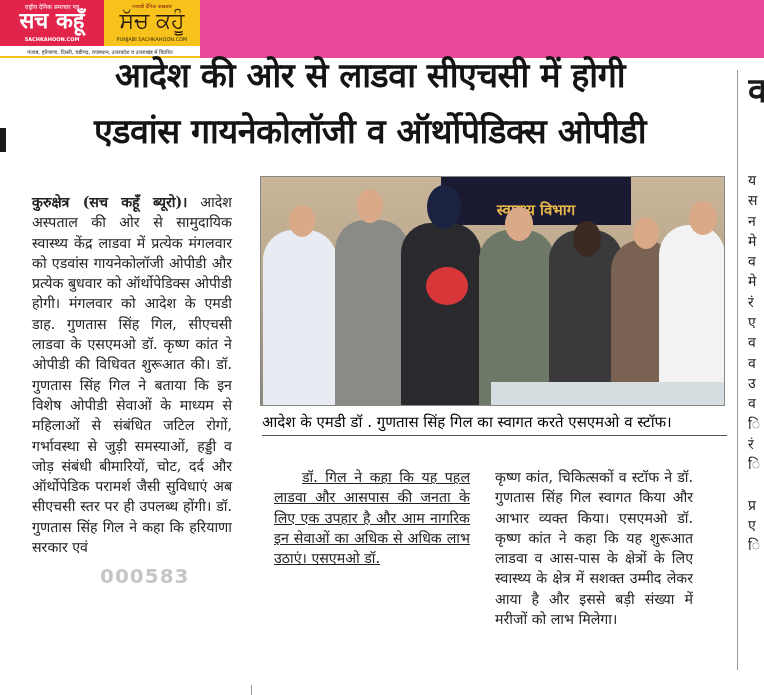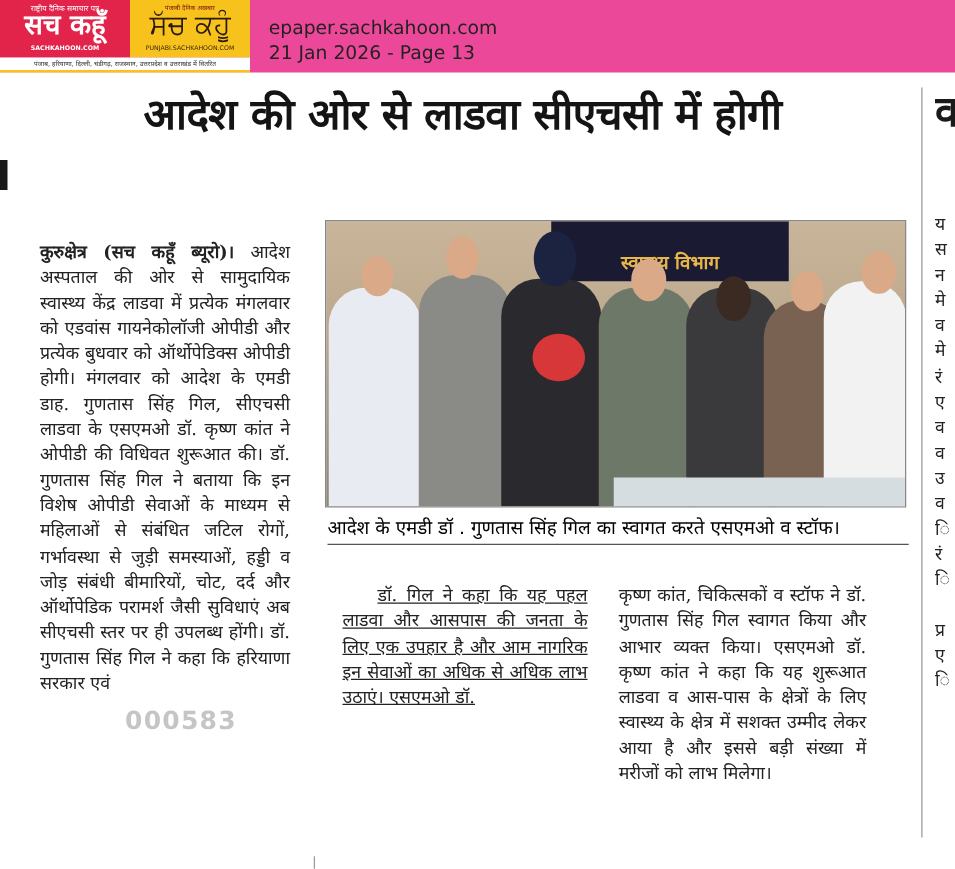--- a/index.html
+++ b/index.html
@@ -9,21 +9,21 @@
   .logo-left{position:absolute;left:0;top:0;width:104px;height:46px;background:#e2234a;}
   .logo-right{position:absolute;left:104px;top:0;width:96px;height:46px;background:#f7c21c;}
   .logo-tag{position:absolute;left:0;top:0;width:104px;text-align:center;font-size:6px;color:#fff;top:3px;}
   .logo-name{position:absolute;left:0;top:9px;width:104px;text-align:center;font-size:22px;font-weight:bold;color:#fff;line-height:24px;}
   .logo-url{position:absolute;left:0;top:36px;width:104px;text-align:center;font-size:5px;color:#fff;font-weight:bold;}
   .logo-r-tag{position:absolute;left:104px;top:3px;width:96px;text-align:center;font-size:5px;color:#7a1010;}
   .logo-r-name{position:absolute;left:104px;top:9px;width:96px;text-align:center;font-size:22px;font-weight:normal;color:#2a1a10;line-height:24px;}
   .logo-r-url{position:absolute;left:104px;top:36px;width:96px;text-align:center;font-size:5px;color:#3a2a10;}
   .logo-strip{position:absolute;left:0;top:46px;width:200px;height:12px;background:#fff;font-size:5.2px;color:#333;text-align:center;line-height:12px;border-bottom:2px solid #f7c21c;box-sizing:border-box;}
   .site-info{position:absolute;left:215px;top:12px;font-size:15px;line-height:20px;color:#222;}
-  .headline{position:absolute;left:0;top:64px;width:740px;text-align:center;font-weight:bold;font-size:34px;line-height:56px;color:#141414;letter-spacing:-0.5px;}
+  .headline{position:absolute;left:0;top:47px;width:740px;text-align:center;font-weight:bold;font-size:34px;line-height:56px;color:#141414;letter-spacing:-0.5px;}
   .headline div{white-space:nowrap;}
   .col{position:absolute;font-family:"DejaVu Serif",serif;font-size:14.2px;line-height:20.3px;color:#222;text-align:justify;}
   .col p{margin:12px;}
   .byline{font-weight:bold;}
   .col1{left:20px;top:180px;width:224px;}
   .col2{left:262px;top:455px;width:220px;}
   .col3{left:483px;top:455px;width:222px;}
   .indent{text-indent:28px;text-decoration:underline;}
   .photo{position:absolute;left:260px;top:176px;width:465px;height:230px;background:linear-gradient(180deg,#c9b69a 0%,#bca98d 40%,#8e8878 100%);overflow:hidden;border:1px solid #888;box-sizing:border-box;}
   .photo .board{position:absolute;left:180px;top:0;width:190px;height:48px;background:#1a1a33;}
@@ -47,30 +47,27 @@
     <div class="logo-left"></div>
     <div class="logo-right"></div>
     <div class="logo-tag">राष्ट्रीय दैनिक समाचार पत्र</div>
     <div class="logo-name">सच कहूँ</div>
     <div class="logo-url">SACHKAHOON.COM</div>
     <div class="logo-r-tag">पंजाबी दैनिक अखबार</div>
     <div class="logo-r-name">ਸੱਚ ਕਹੂੰ</div>
     <div class="logo-r-url">PUNJABI.SACHKAHOON.COM</div>
     <div class="logo-strip">पंजाब, हरियाणा, दिल्ली, चंडीगढ़, राजस्थान, उत्तरप्रदेश व उत्तराखंड में वितरित</div>
   </div>
-  <div class="site-info">
-    <div>epaper.sachkahoon.com</div>
-    <div>21 Jan 2026 - Page 13</div>
-  </div>
 </div>
 
 <div class="left-mark"></div>
 
 <div class="headline">
   <div>आदेश की ओर से लाडवा सीएचसी में होगी</div>
+  <div>एडवांस गायनेकोलॉजी व ऑर्थोपेडिक्स ओपीडी</div>
 </div>
 
 <div class="col col1">
   <p><span class="byline">कुरुक्षेत्र (सच कहूँ ब्यूरो)।</span> <span>आदेश अस्पताल की ओर से सामुदायिक स्वास्थ्य केंद्र लाडवा में प्रत्येक मंगलवार को एडवांस गायनेकोलॉजी ओपीडी और प्रत्येक बुधवार को ऑर्थोपेडिक्स ओपीडी होगी। मंगलवार को आदेश के एमडी डाह. गुणतास सिंह गिल, सीएचसी लाडवा के एसएमओ डॉ. कृष्ण कांत ने ओपीडी की विधिवत शुरूआत की। डॉ. गुणतास सिंह गिल ने बताया कि इन विशेष ओपीडी सेवाओं के माध्यम से महिलाओं से संबंधित जटिल रोगों, गर्भावस्था से जुड़ी समस्याओं, हड्डी व जोड़ संबंधी बीमारियों, चोट, दर्द और ऑर्थोपेडिक परामर्श जैसी सुविधाएं अब सीएचसी स्तर पर ही उपलब्ध होंगी। डॉ. गुणतास सिंह गिल ने कहा कि हरियाणा सरकार एवं</span></p>
 </div>
 
 <div class="photo">
   <div class="board">
     <div class="board-text">स्वास्थ्य विभाग</div>
   </div>

